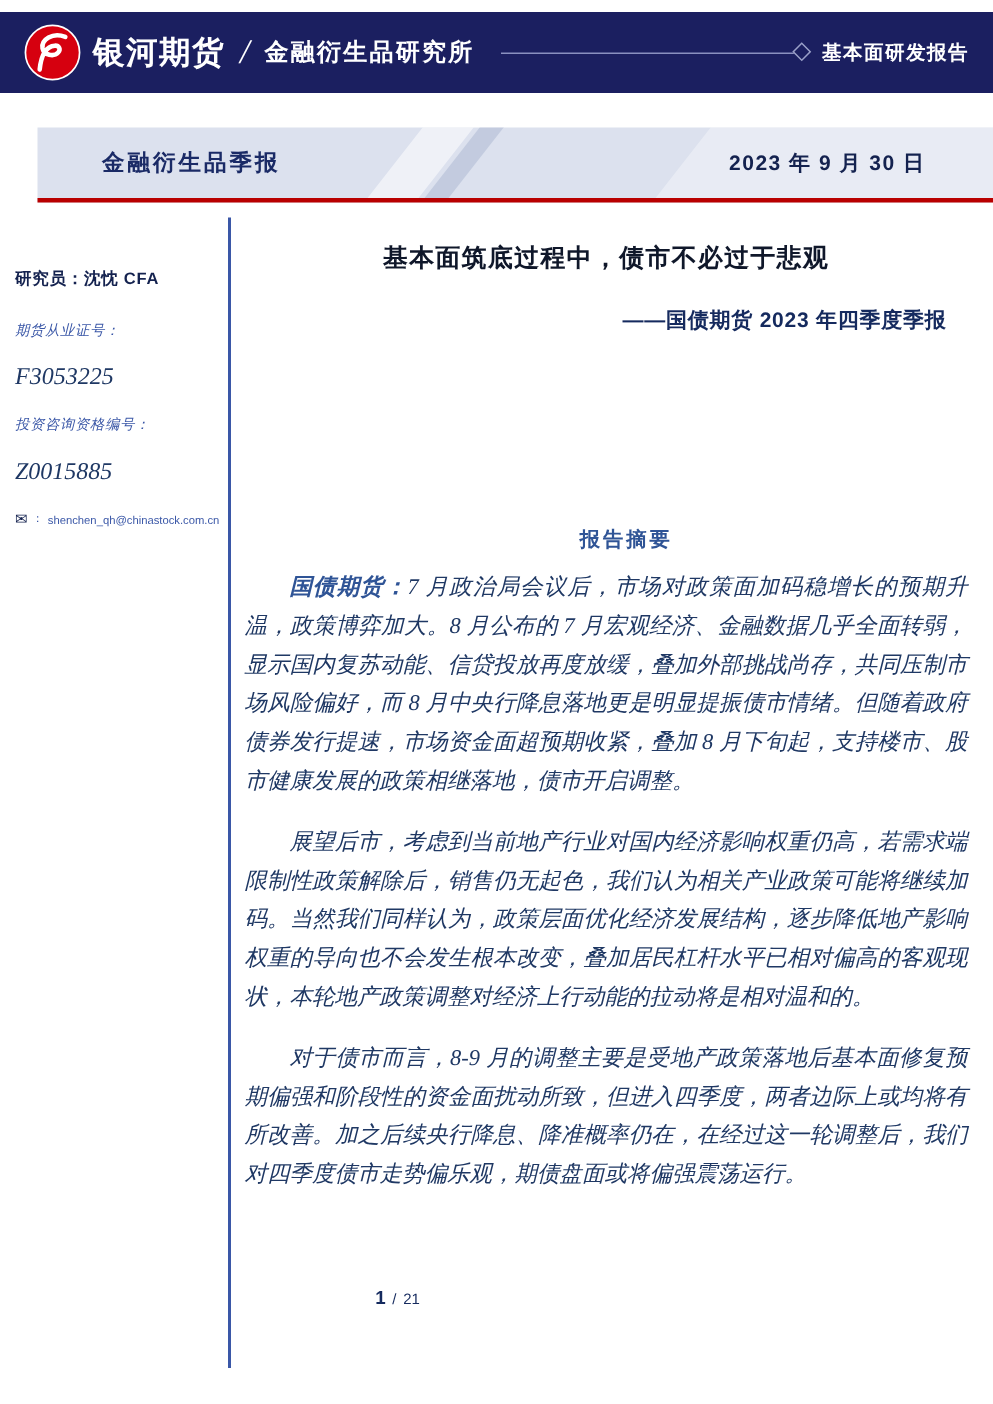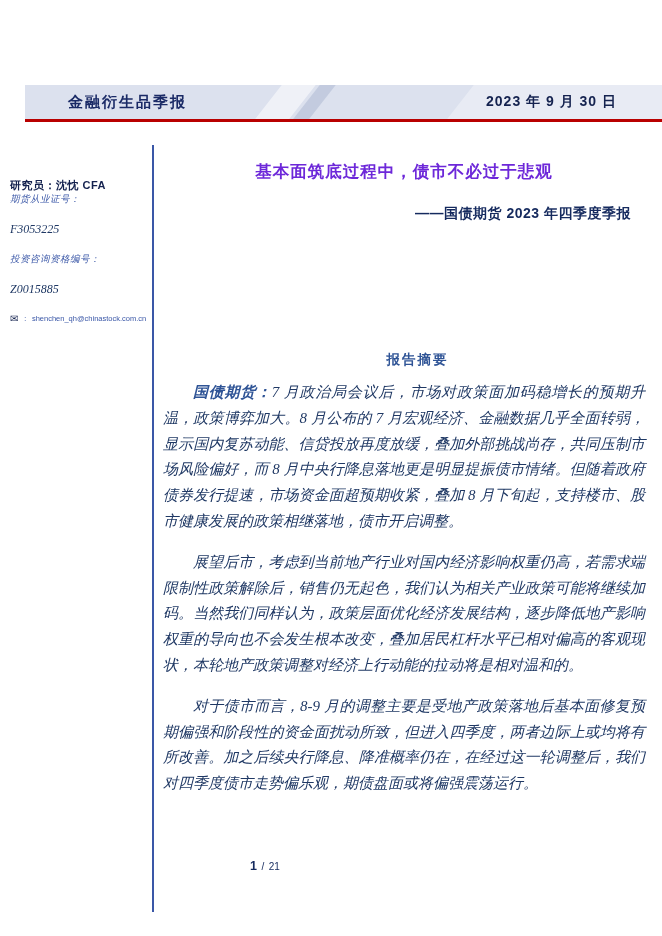--- a/index.html
+++ b/index.html
@@ -12,62 +12,76 @@
   .logo-mark{width:38px;height:38px;flex:0 0 auto;}
   .brand{color:#ffffff;font-size:21px;font-weight:bold;margin-left:8px;letter-spacing:1px;white-space:nowrap;}
   .slash{color:#ffffff;font-size:23px;margin:0 10px;font-style:italic;font-family:"Liberation Serif",serif;}
   .institute{color:#ffffff;font-size:16px;font-weight:bold;letter-spacing:1.5px;white-space:nowrap;}
   .hline{flex:1;height:1px;background:#8a90c0;margin:0 14px 0 18px;position:relative;}
   .hline .diamond{position:absolute;right:-5px;top:-4.5px;width:7px;height:7px;background:#1b1f60;
                   border:1.5px solid #9aa0c8;transform:rotate(45deg);}
   .report-type{color:#ffffff;font-size:13px;font-weight:bold;letter-spacing:1px;white-space:nowrap;}
 
   
-  .subheader{position:absolute;top:85px;left:25px;width:637px;height:37px;background:#dce1ee;
+  .subheader{position:absolute;top:85px;left:25px;width:637px;height:50px;background:#dce1ee;
              border-bottom:3px solid #b90000;display:flex;align-items:center;justify-content:space-between;
              padding:0 45px 0 43px;box-sizing:border-box;overflow:hidden;}
   .deco{position:absolute;transform:skewX(-38deg);}
   .deco-a{left:238px;top:-8px;width:34px;height:64px;background:rgba(255,255,255,0.55);}
   .deco-b{left:276px;top:-8px;width:16px;height:64px;background:rgba(150,162,195,0.35);}
   .deco-c{left:430px;top:-8px;width:240px;height:64px;background:rgba(255,255,255,0.35);}
   .sub-left{font-size:15px;font-weight:bold;color:#1a2a66;letter-spacing:2px;position:relative;z-index:1;}
   .sub-date{font-size:14px;font-weight:bold;color:#14224f;letter-spacing:1px;position:relative;z-index:1;}
 
   
   .vline{position:absolute;left:152px;top:145px;height:767px;width:2px;background:#3a57a7;}
   .sidebar{position:absolute;left:10px;top:178px;width:138px;}
-  .researcher{font-size:11px;font-weight:bold;color:#14224f;letter-spacing:0.5px;}
+  .researcher{font-size:11px;font-weight:bold;color:#14224f;margin-bottom:21px;letter-spacing:0.5px;}
   .side-label{font-size:9.5px;color:#3a57a7;font-style:italic;margin-bottom:16px;letter-spacing:0.5px;
               font-family:"Liberation Serif",serif;}
-  .side-code{font-size:12px;color:#1f3864;margin-bottom:16px;font-style:italic;
+  .side-code{font-size:16px;color:#1f3864;margin-bottom:16px;font-style:italic;
              font-family:"Liberation Serif",serif;}
   .email-row{font-size:7.5px;color:#3a57a7;display:flex;align-items:center;gap:3px;margin-top:4px;}
   .email-icon{font-size:10px;color:#14224f;font-style:normal;}
   .email-addr{text-decoration:none;color:#3a57a7;}
 
   
   .main{position:absolute;left:163px;top:150px;width:482px;}
-  .title{text-align:center;font-size:16.5px;font-weight:bold;color:#6d28d9;letter-spacing:1px;}
+  .title{text-align:center;font-size:16.5px;font-weight:bold;color:#0f172a;letter-spacing:1px;}
   .subtitle{text-align:right;font-size:14px;font-weight:bold;color:#152a5e;margin-top:22px;padding-right:14px;letter-spacing:0.5px;}
   .summary-heading{margin-top:128px;font-size:13.5px;font-weight:bold;color:#2f5496;text-indent:2em;letter-spacing:2px;text-align:center;}
   .para{font-family:"Liberation Serif",serif;font-style:italic;font-size:15px;line-height:1.72;
         color:#1f3864;text-align:justify;text-indent:2em;margin-top:11px;}
   .lead-blue{font-weight:bold;color:#2f5496;}
   .lead-dark{font-weight:bold;color:#152a5e;}
 
   
   .footer{position:absolute;left:0;top:856px;width:530px;text-align:center;color:#152a5e;}
   .pg-num{font-size:12.5px;font-weight:bold;}
   .pg-rest{font-size:10px;}
 </style>
 </head>
 <body>
 
 <div class="page">
 
+  <header class="topbar">
+    <svg class="logo-mark" viewBox="0 0 40 40">
+      <circle cx="20" cy="20" r="19" fill="#d6000f"></circle>
+      <circle cx="20" cy="20" r="19" fill="none" stroke="#ffffff" stroke-width="1.2"></circle>
+      <path d="M29 9c-9-3.5-17 2-16 8 1 5 8 6.2 11 3 2-2.2 0.6-5-2.4-4.8-6 0.4-9.6 6.8-10.6 16.8" fill="none" stroke="#ffffff" stroke-width="3.2" stroke-linecap="round"></path>
+    </svg>
+    <span class="brand">银河期货</span>
+    <span class="slash">/</span>
+    <span class="institute">金融衍生品研究所</span>
+    <span class="hline">
+        <span class="diamond"></span>
+      </span>
+    <span class="report-type">基本面研发报告</span>
+  </header>
 
   <div class="subheader">
     <span class="deco deco-a"></span>
     <span class="deco deco-b"></span>
     <span class="deco deco-c"></span>
     <span class="sub-left">金融衍生品季报</span>
     <span class="sub-date">2023 年 9 月 30 日</span>
   </div>
 
   <div class="vline"></div>

